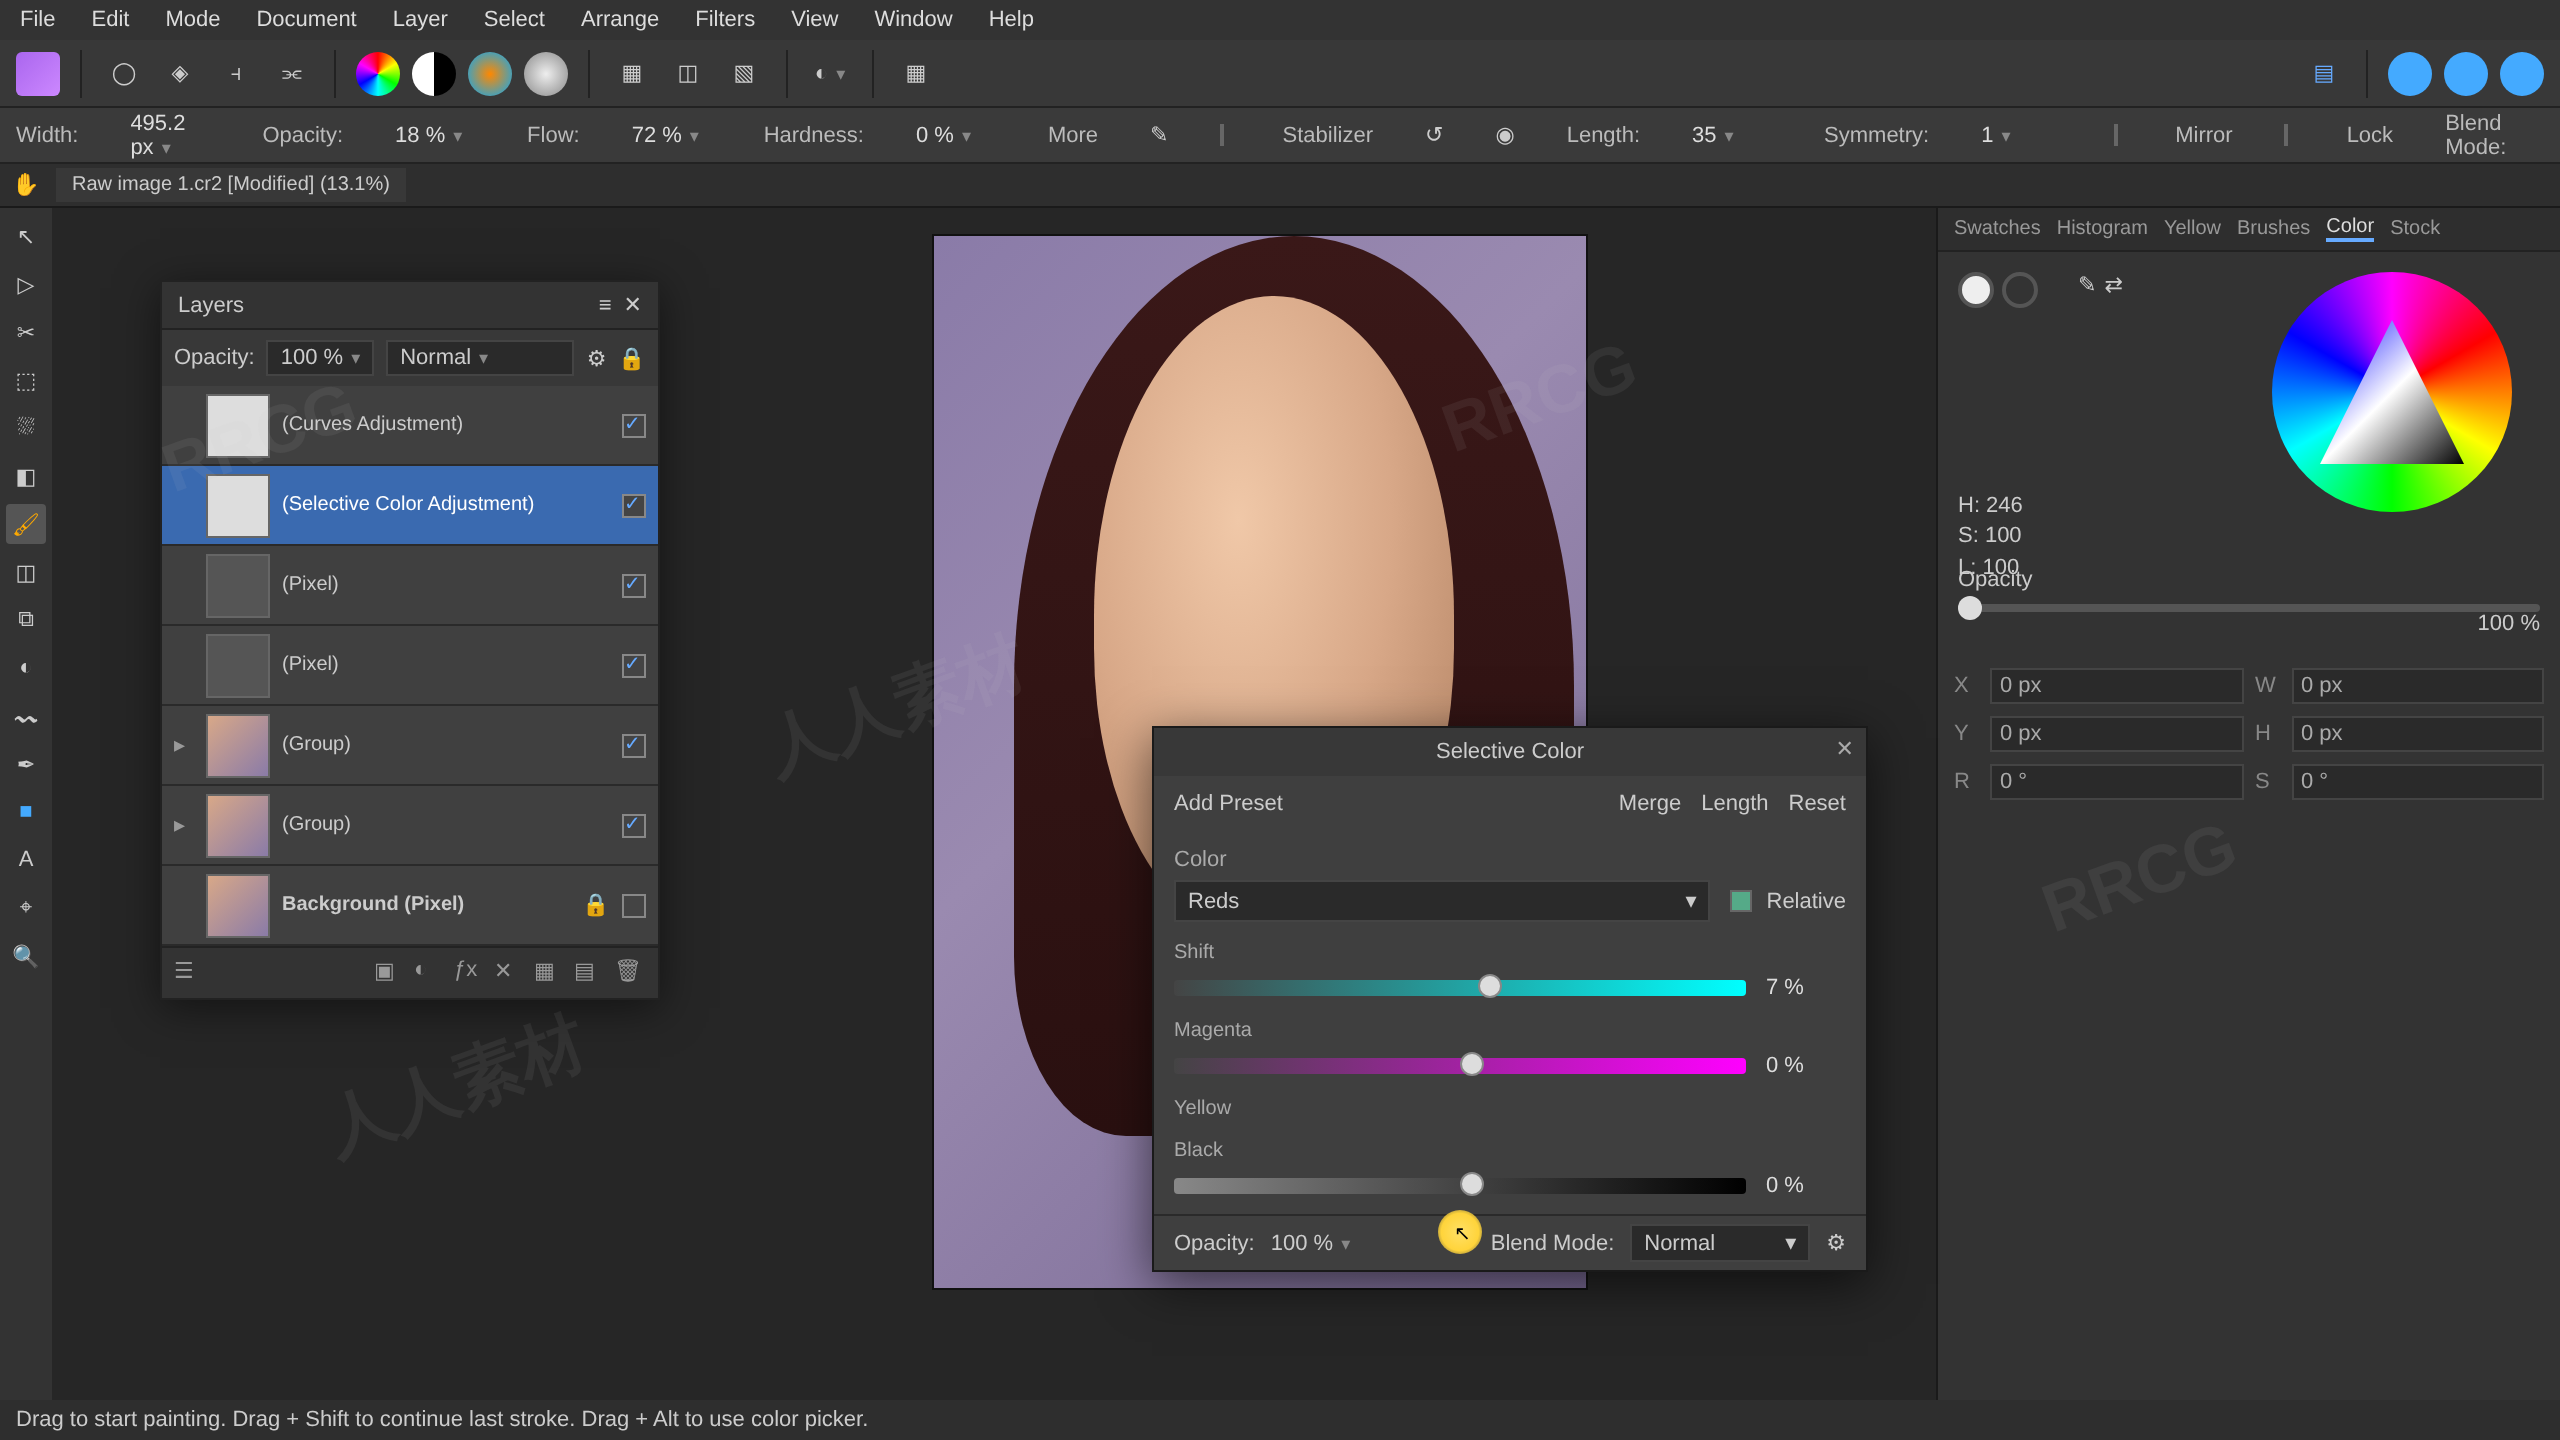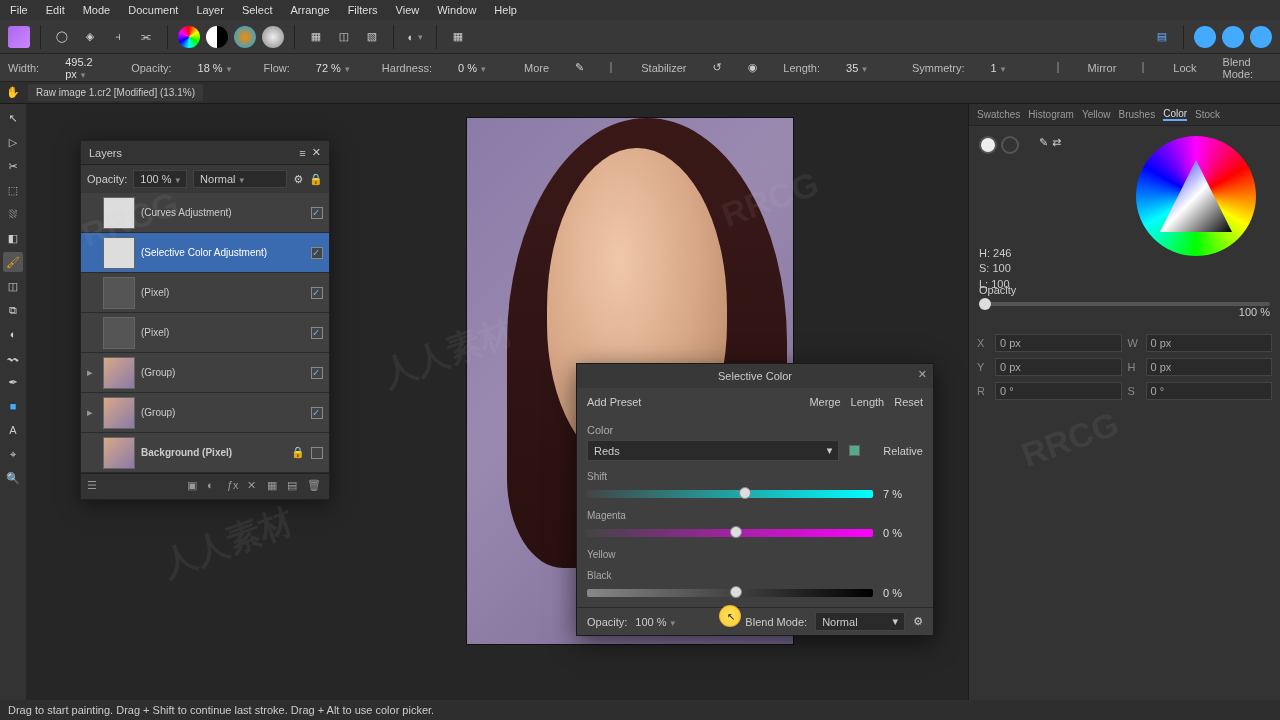--- a/index.html
+++ b/index.html
@@ -78,21 +78,21 @@
 .sc-dialog { position: absolute; left: 576px; top: 363px; width: 358px; background: #3f3f3f; border: 1px solid #1a1a1a; box-shadow: 0 6px 24px rgba(0,0,0,.6); z-index: 100;}
 .sc-title{ height:24px; display:flex; align-items:center; justify-content:center; background:#383838; position:relative;}
 .sc-title .close{position:absolute; right:6px; top:4px; color:#aaa;}
 .sc-row1{ height:28px; display:flex; align-items:center; padding:0 10px; gap:10px;}
 .sc-row1 .spacer{flex:1;}
 .sc-row1 .btn{ color:#ccc; }
 .sc-body{ padding:8px 10px;}
 .sc-body .label{ color:#aaa; margin-bottom:4px;}
 .sc-select{ background:#2a2a2a; border:1px solid #444; padding:3px 6px; display:flex; align-items:center;}
 .sc-select .spacer{flex:1;}
-.sc-chk{ display:flex; align-items:center; gap:20px; margin-left:10px;}
+.sc-chk{ display:flex; align-items:center; gap:4px; margin-left:10px;}
 .slider-group{ margin-top:10px;}
 .slider-group .sl-label{ color:#aaa; font-size:10px; margin-bottom:6px;}
 .slider-row{ display:flex; align-items:center; gap:10px;}
 .track{ flex:1; height:8px; border-radius:2px; position:relative;}
 .track .knob{ position:absolute; top:-3px; width:12px; height:12px; border-radius:50%; background:#ddd; border:1px solid #888;}
 .t-cyan{ background:linear-gradient(90deg,#444,#0ff);}
 .t-mag{ background:linear-gradient(90deg,#444,#f0f);}
 .t-yel{ background:linear-gradient(90deg,#444,#ff0);}
 .t-blk{ background:linear-gradient(90deg,#888,#000);}
 .valbox{ width:40px; text-align:left; color:#ddd;}

